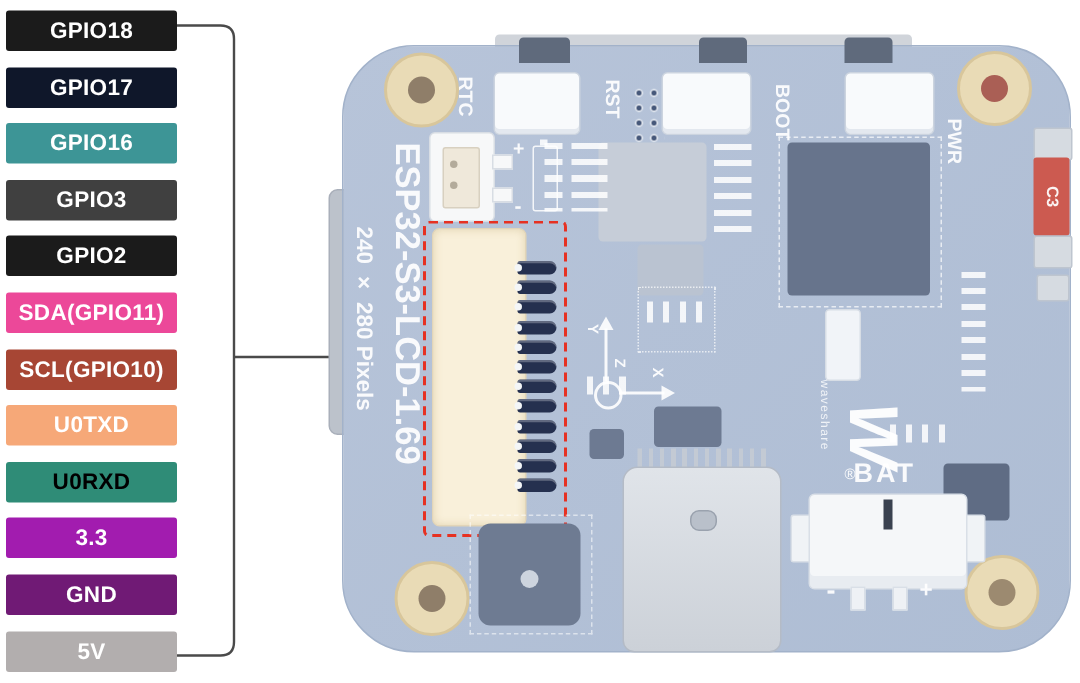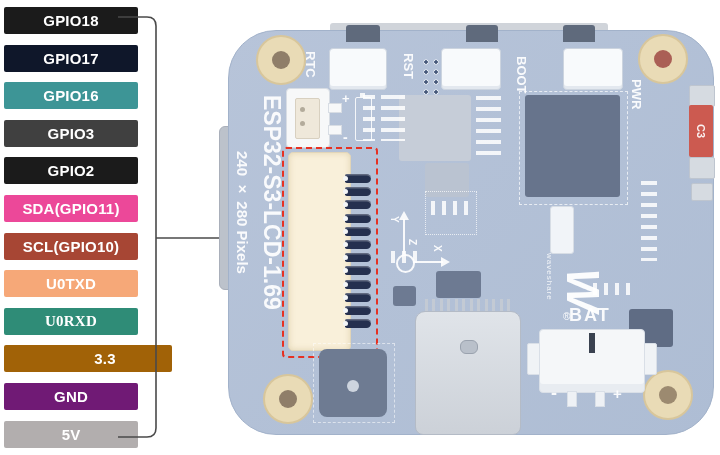--- a/index.html
+++ b/index.html
@@ -1,18 +1,18 @@
 <!DOCTYPE html>
 <html><head>
 <meta charset="utf-8">
 <style>
   html,body{margin:0;padding:0;background:#fff;}
   #stage{position:relative;width:720px;height:455px;background:#ffffff;overflow:hidden;
          font-family:"Liberation Sans",sans-serif;}
-  .pin-label{position:absolute;left:4px;width:134px;height:27px;border-radius:2px;
+  .pin-label{position:absolute;left:4px;width:114px;height:27px;border-radius:2px;
     display:flex;align-items:center;justify-content:center;font-weight:bold;font-size:15px;
     letter-spacing:.2px;}
   #callout-lines{position:absolute;left:0;top:0;pointer-events:none;}
   
   #lcd-tab{position:absolute;left:219px;top:126px;width:20px;height:162px;background:#bcc2cb;
     border:1px solid #a9afba;border-radius:6px 0 0 6px;}
   #lcd-bar{position:absolute;left:330px;top:23px;width:278px;height:24px;background:#d0d4da;border-radius:3px;}
   .nub{position:absolute;height:17px;background:#5f6a7c;border-radius:3px 3px 0 0;}
   #board{position:absolute;left:228px;top:30px;width:484px;height:403px;border-radius:48px;
     background:linear-gradient(135deg,#b7c4d9,#aebdd4);border:1px solid #a2b2ca;}
@@ -90,22 +90,22 @@
 
   <div id="pin-labels">
       <div class="pin-label" style="top: 7px; background: rgb(27, 27, 27); color: rgb(255, 255, 255);">GPIO18</div>
       <div class="pin-label" style="top: 44.6px; background: #0f172a; color: rgb(255, 255, 255);">GPIO17</div>
       <div class="pin-label" style="top: 82.2px; background: rgb(61, 149, 150); color: rgb(255, 255, 255);">GPIO16</div>
       <div class="pin-label" style="top: 119.8px; background: #404040; color: rgb(255, 255, 255);">GPIO3</div>
       <div class="pin-label" style="top: 157.4px; background: rgb(27, 27, 27); color: rgb(255, 255, 255);">GPIO2</div>
       <div class="pin-label" style="top: 195px; background: #ec4899; color: rgb(255, 255, 255);">SDA(GPIO11)</div>
       <div class="pin-label" style="top: 232.6px; background: rgb(167, 70, 52); color: rgb(255, 255, 255);">SCL(GPIO10)</div>
       <div class="pin-label" style="top: 270.2px; background: rgb(246, 168, 120); color: rgb(255, 255, 255);">U0TXD</div>
-      <div class="pin-label" style="top: 307.8px; background: rgb(47, 140, 119); color: #ffffff; font-family: Liberation Serif, serif;">U0RXD</div>
-      <div class="pin-label" style="top: 345.4px; background: #a16207; color: rgb(255, 255, 255); padding-left: 34px;">3.3</div>
+      <div class="pin-label" style="top: 307.8px; background: rgb(47, 140, 119); color: #000000;">U0RXD</div>
+      <div class="pin-label" style="top: 345.4px; background: #a21caf; color: rgb(255, 255, 255);">3.3</div>
       <div class="pin-label" style="top: 383px; background: #701a75; color: rgb(255, 255, 255);">GND</div>
       <div class="pin-label" style="top: 420.6px; background: rgb(178, 174, 174); color: rgb(255, 255, 255);">5V</div>
     </div>
 
   <svg id="callout-lines" width="720" height="455">
     <path d="M118 17 H147 Q156 17 156 26 V428 Q156 437 147 437 H118" fill="none" stroke="#4a4a4a" stroke-width="1.6"></path>
     <path d="M156 238 H314" fill="none" stroke="#4a4a4a" stroke-width="1.6"></path>
   </svg>
 
   <div id="lcd-tab"></div>

